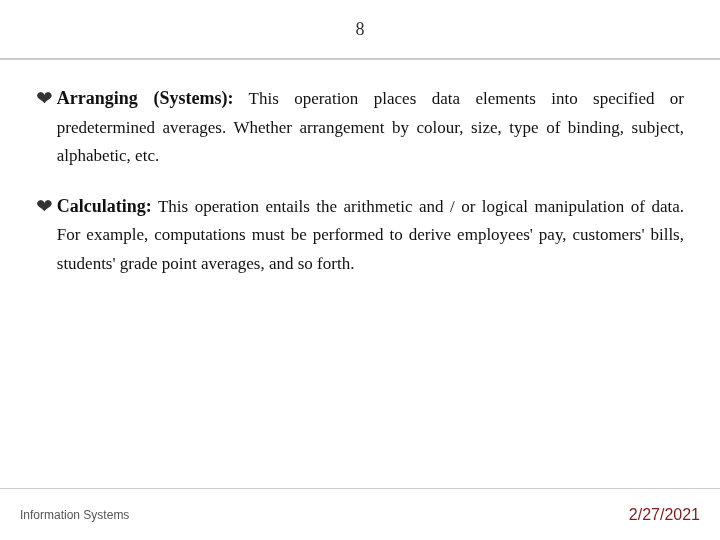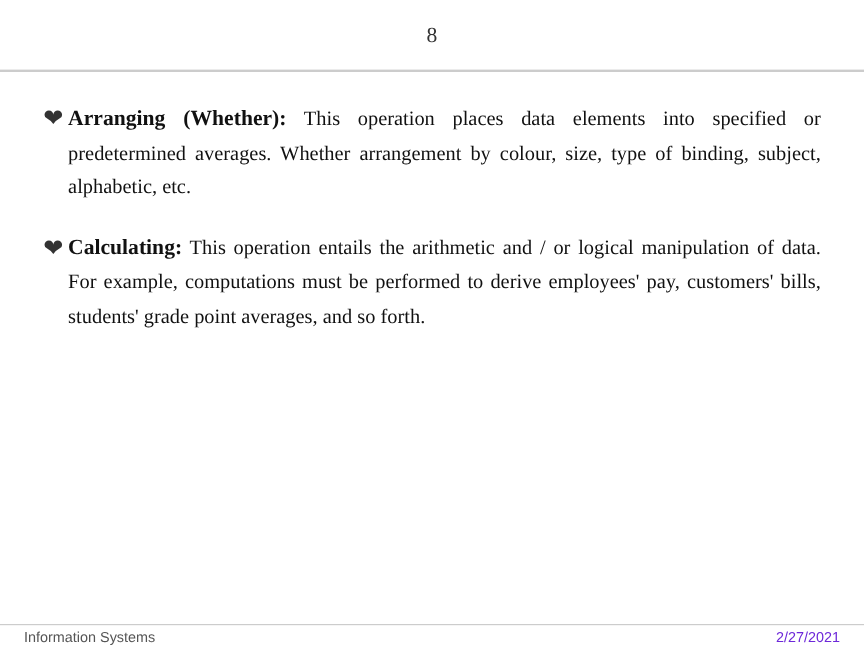--- a/index.html
+++ b/index.html
@@ -69,56 +69,56 @@
       color: #111111;
       text-align: justify;
     }
 
     .bullet-text .term {
       font-weight: bold;
       font-size: 18px;
     }
 
     .slide-footer {
-      height: 20px;
+      height: 52px;
       border-top: 1px solid #cccccc;
       display: flex;
       align-items: center;
       justify-content: space-between;
       padding: 0 20px;
       flex-shrink: 0;
     }
 
     .footer-left {
       font-size: 12px;
       color: #555555;
       font-family: Arial, sans-serif;
     }
 
     .footer-right {
-      font-size: 12px;
-      color: #6d28d9;
+      font-size: 16px;
+      color: #7f1d1d;
       font-family: Arial, sans-serif;
     }
   </style>
 </head>
 <body>
 
 <div class="slide">
 
   <div class="slide-header">
     <span class="slide-number">8</span>
   </div>
 
   <div class="slide-content">
 
     <div class="bullet-item">
       <span class="bullet-icon">❤</span>
       <span class="bullet-text">
-        <span class="term">Arranging (Whether):</span><span> This operation places data elements into specified or predetermined averages. Whether arrangement by colour, size, type of binding, subject, alphabetic, etc.</span>
+        <span class="term">Arranging (Systems):</span><span> This operation places data elements into specified or predetermined averages. Whether arrangement by colour, size, type of binding, subject, alphabetic, etc.</span>
       </span>
     </div>
 
     <div class="bullet-item">
       <span class="bullet-icon">❤</span>
       <span class="bullet-text">
         <span class="term">Calculating:</span><span> This operation entails the arithmetic and / or logical manipulation of data. For example, computations must be performed to derive employees' pay, customers' bills, students' grade point averages, and so forth.</span>
       </span>
     </div>
 

